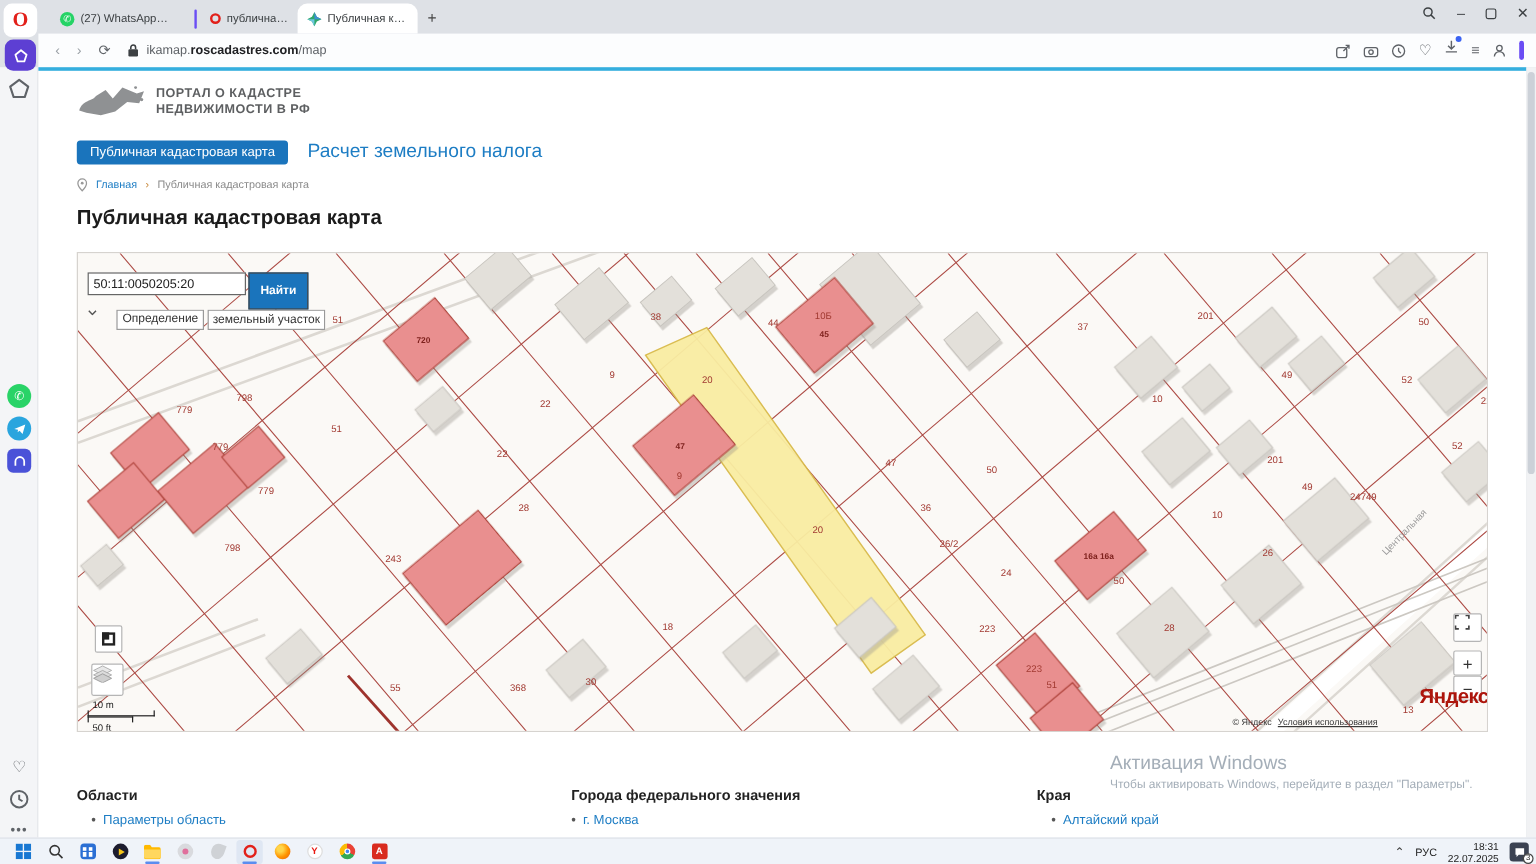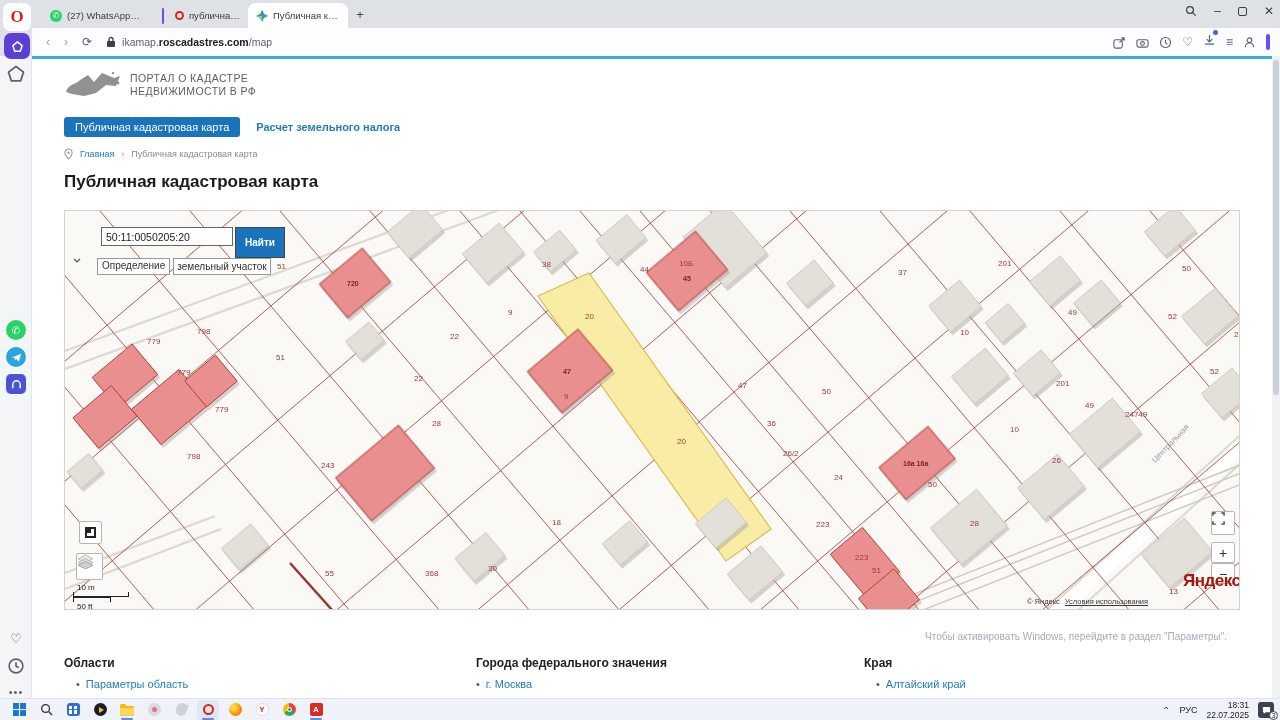--- a/index.html
+++ b/index.html
@@ -29,38 +29,38 @@
   #sidebar { position:absolute; left:0; top:56px; width:32px; height:642px; background:#f4f5f7; border-right:1px solid #e4e6e9; }
   .side-ic { position:absolute; left:6px; width:20px; height:20px; border-radius:5px; display:flex; align-items:center; justify-content:center; }
 
   
   #page { position:absolute; left:32px; top:56px; width:1240px; height:642px; background:#fff; }
   #bluebar { position:absolute; left:0; top:0; width:1240px; height:3px; background:#35aede; }
   #scrollbar { position:absolute; left:1272px; top:56px; width:8px; height:642px; background:#f1f2f4; }
   #scrollthumb { position:absolute; left:1px; top:4px; width:6px; height:335px; background:#ccd1d8; border-radius:3px; }
 
   #sitelogo { position:absolute; left:32px; top:14px; display:flex; gap:8px; align-items:center; }
-  #sitelogo .txt { font-size:10.5px; font-weight:normal; color:#5d5f61; line-height:13px; letter-spacing:.4px; }
+  #sitelogo .txt { font-size:10.5px; font-weight:bold; color:#5d5f61; line-height:13px; letter-spacing:.4px; }
   #sitenav { position:absolute; left:32px; top:61px; display:flex; gap:16px; align-items:center; }
   .navpill { background:#1a74bc; color:#fff; font-size:11px; padding:4px 11px; border-radius:3px; }
-  .navlink { color:#1d7dc4; font-size:11px;font-weight:bold; }
+  .navlink { color:#1d7dc4; font-size:16px; }
   #crumbs { position:absolute; left:32px; top:92px; display:flex; gap:7px; align-items:center; font-size:9px; }
   #crumbs .c1 { color:#1d7dc4; }
   #crumbs .sep { color:#c98a3d; font-size:9px; }
   #crumbs .c2 { color:#8a8a8a; }
   #h1 { position:absolute; left:32px; top:116px; font-size:17px; font-weight:bold; color:#1b1b1b; }
 
   
   #map { position:absolute; left:32px; top:154px; width:1176px; height:400px; border:1px solid #d6d3cf; background:#fbf9f6; overflow:hidden; }
   #map svg { position:absolute; left:0; top:0; }
   .plabel { font-size:8px; fill:#a23a32; font-family:"Liberation Sans",sans-serif; }
   .blabel { font-size:7px; fill:#7e211d; font-weight:bold; font-family:"Liberation Sans",sans-serif; }
   .bld { filter:drop-shadow(2px 3px 0 rgba(156,150,142,.40)); }
 
-  #searchbox { position:absolute; left:8px; top:16px; display:flex;margin-left:28px; }
+  #searchbox { position:absolute; left:8px; top:16px; display:flex; }
   #searchinput { width:132px; height:19px; border:1px solid #666; background:#fff; font-size:10.5px; padding:0 4px; color:#222; font-family:"Liberation Sans",sans-serif; }
   #findbtn { width:50px; height:31px; background:#1a74bc; border:1px solid #444; color:#fff; font-size:10px; font-weight:bold; margin-left:2px; font-family:"Liberation Sans",sans-serif; }
   #defrow { position:absolute; left:8px; top:47px; display:flex; gap:3px; font-size:10px;padding-left:24px; }
   #deflabel { border:1px solid #999; background:#fff; padding:1px 4px; color:#333; height:17px; }
   #defselect { border:1px solid #999; background:#fff; padding:1px 3px; color:#333; height:17px; display:flex; gap:8px; align-items:center; }
   .mapbtn { position:absolute; background:#fff; border:1px solid #b5b5b5; border-radius:2px; display:flex; align-items:center; justify-content:center; }
   #scalebar { position:absolute; left:8px; top:372px; font-size:8px; color:#222; }
   #scalebar .line { border-left:1px solid #222; border-right:1px solid #222; border-bottom:1px solid #222; width:56px; height:5px; }
   #scalebar .line2 { border-left:1px solid #222; border-right:1px solid #222; border-top:1px solid #222; width:38px; height:5px; }
   #yandexlogo { position:absolute; left:1118px; top:360px; font-size:17px; font-weight:bold; color:#ad150c; letter-spacing:-.5px; }
@@ -406,20 +406,21 @@
   </div>
 
   <div class="fcol-t" style="left:32px;">Области</div>
   <div class="fcol-t" style="left:444px;">Города федерального значения</div>
   <div class="fcol-t" style="left:832px;">Края</div>
   <div class="fcol-l" style="left:44px;">Параметры область</div>
   <div class="fcol-l" style="left:444px;">г. Москва</div>
   <div class="fcol-l" style="left:844px;">Алтайский край</div>
 
   <div id="wm">
+    <div class="t1">Активация Windows</div>
     <div class="t2">Чтобы активировать Windows, перейдите в раздел "Параметры".</div>
   </div>
 </div>
 
 <div id="scrollbar">
     <div id="scrollthumb"></div>
   </div>
 
 <div id="taskbar">
   <div class="tb-ic" style="margin-left:8px;">

